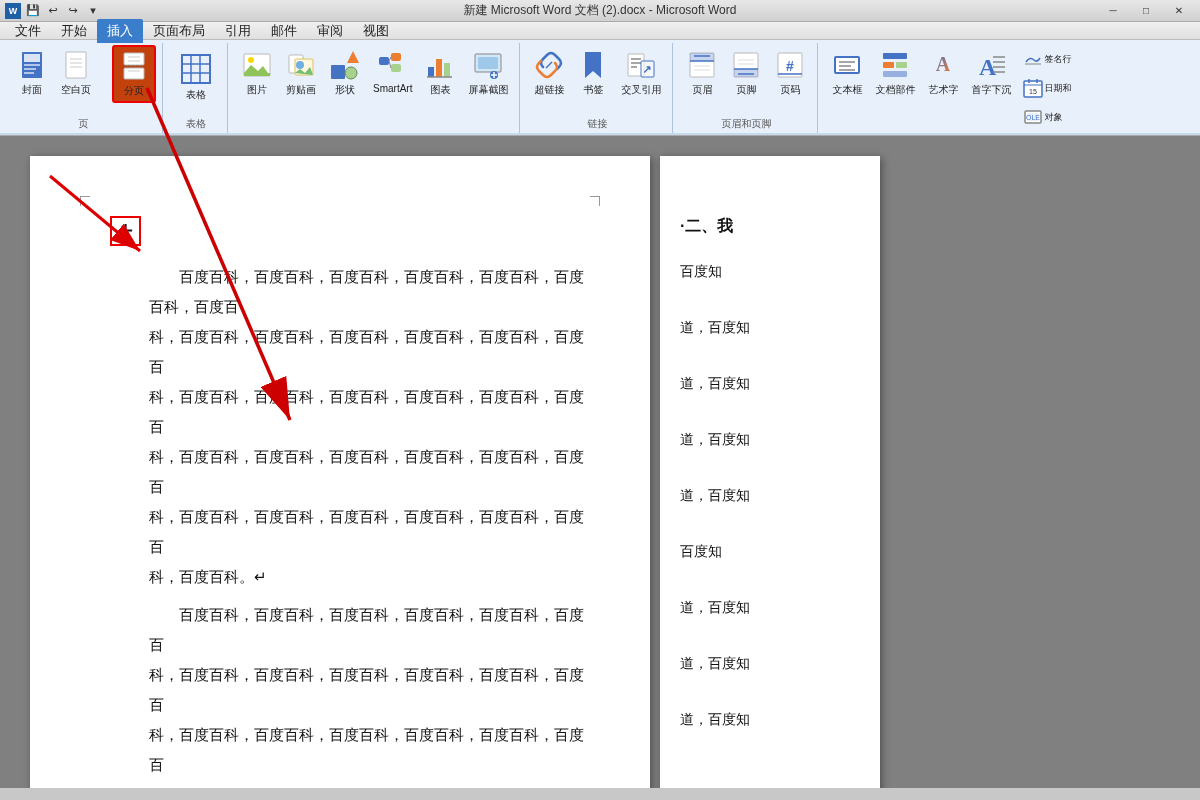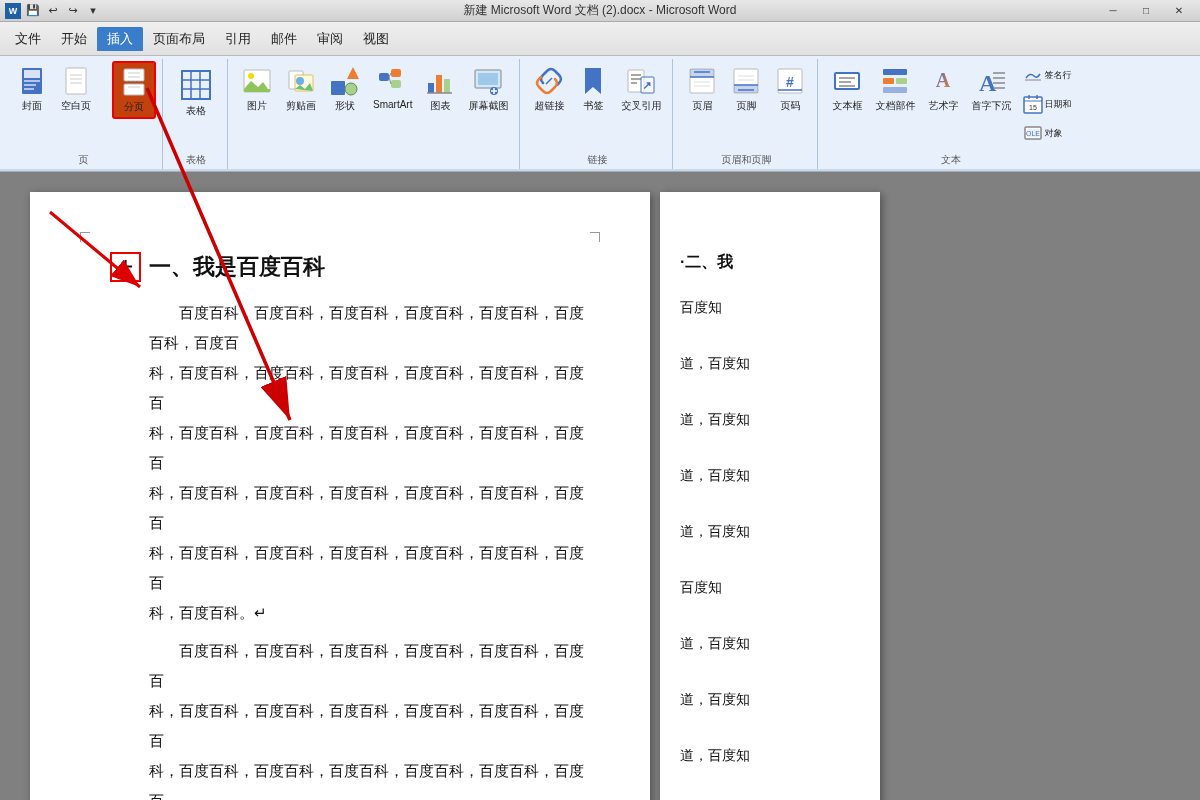--- a/index.html
+++ b/index.html
@@ -18,21 +18,21 @@
     #title-bar-left { display: flex; align-items: center; gap: 3px; }
     .title-icon { width: 16px; height: 16px; background: #1f5fa6; color: white; font-size: 9px; display: flex; align-items: center; justify-content: center; font-weight: bold; }
     .quick-access { display: flex; align-items: center; gap: 2px; }
     .qa-btn { width: 18px; height: 18px; background: none; border: none; cursor: pointer; display: flex; align-items: center; justify-content: center; font-size: 11px; color: #333; }
     #title-center { font-size: 12px; color: #333; position: absolute; left: 50%; transform: translateX(-50%); }
     #title-bar-right { display: flex; gap: 1px; }
     .win-btn { width: 32px; height: 18px; background: none; border: none; cursor: pointer; font-size: 10px; color: #333; display: flex; align-items: center; justify-content: center; }
 
     
     #menu-bar {
-      height: 34px;
+      height: 18px;
       background: linear-gradient(to bottom, #f0f0f0, #e0e0e0);
       display: flex;
       align-items: center;
       border-bottom: 1px solid #bbb;
       padding: 0 5px;
     }
     .menu-item {
       padding: 3px 10px;
       font-size: 13px;
       cursor: pointer;
@@ -594,38 +594,36 @@
               <svg width="22" height="22" viewBox="0 0 22 22">
                 <rect x="3" y="5" width="16" height="12" fill="#fff" stroke="#888" stroke-width="1.5" rx="1"></rect>
                 <rect x="5" y="7" width="12" height="8" fill="#e8f0fb" rx="1"></rect>
                 <text x="11" y="14" font-size="7" text-anchor="middle" fill="#4472c4">OLE</text>
               </svg>
             </div>
             <span style="font-size:9px">对象</span>
           </div>
         </div>
       </div>
-      <div class="ribbon-group-label">文本</div>
     </div>
 
   </div>
 </div>
 
 <div id="doc-area">
   <div id="page-container">
 
     <div id="page" style="position: relative;">
       <div class="corner-mark corner-tl"></div>
       <div class="corner-mark corner-tr"></div>
 
       <div class="doc-heading">
         <span class="heading-box">
           <span class="cursor-cross" style="font-size:18px; color:#111; font-weight:normal;">✛</span>
         </span>
-        <span>一、我是百度百科</span>
       </div>
 
       <div class="doc-para">百度百科，百度百科，百度百科，百度百科，百度百科，百度百科，百度百<br>科，百度百科，百度百科，百度百科，百度百科，百度百科，百度百<br>科，百度百科，百度百科，百度百科，百度百科，百度百科，百度百<br>科，百度百科，百度百科，百度百科，百度百科，百度百科，百度百<br>科，百度百科，百度百科，百度百科，百度百科，百度百科，百度百<br>科，百度百科。↵</div>
 
       <div class="doc-para">百度百科，百度百科，百度百科，百度百科，百度百科，百度百<br>科，百度百科，百度百科，百度百科，百度百科，百度百科，百度百<br>科，百度百科，百度百科，百度百科，百度百科，百度百科，百度百</div>
 
       <svg id="arrow-annotation" style="position:absolute;top:0;left:0;width:100%;height:100%;pointer-events:none;overflow:visible;">
 
         <defs>
           <marker id="arrowhead" markerWidth="10" markerHeight="7" refX="10" refY="3.5" orient="auto">

